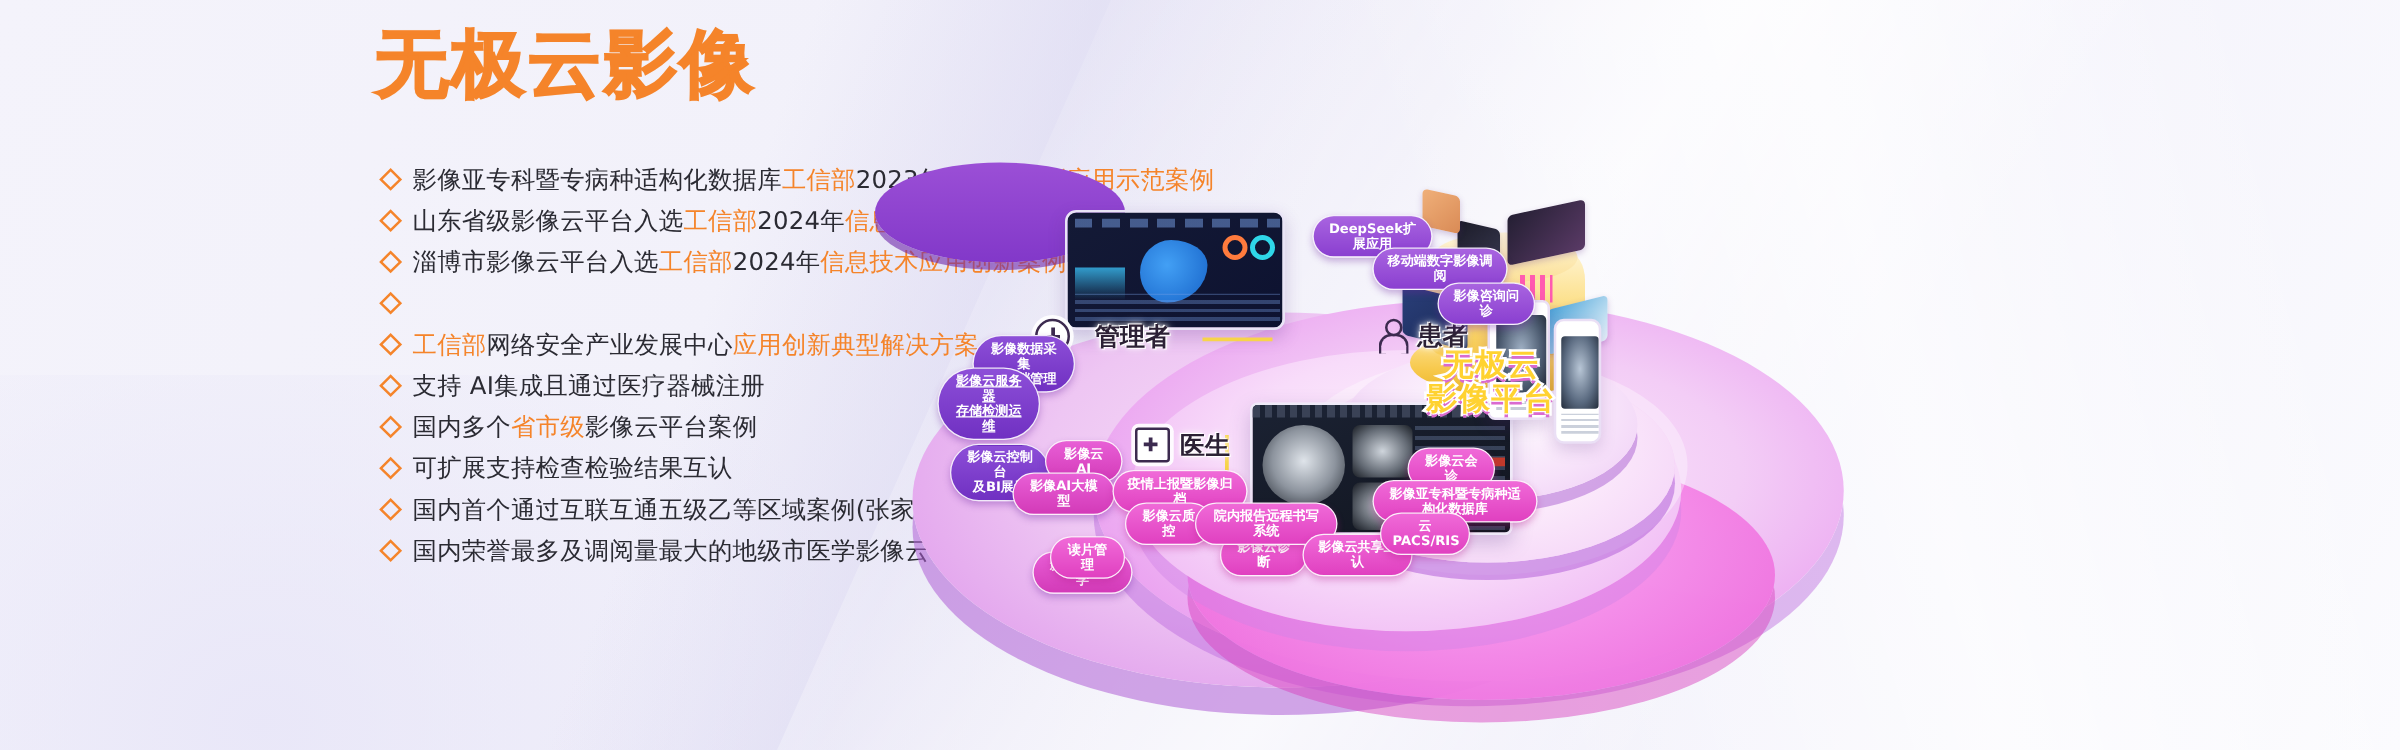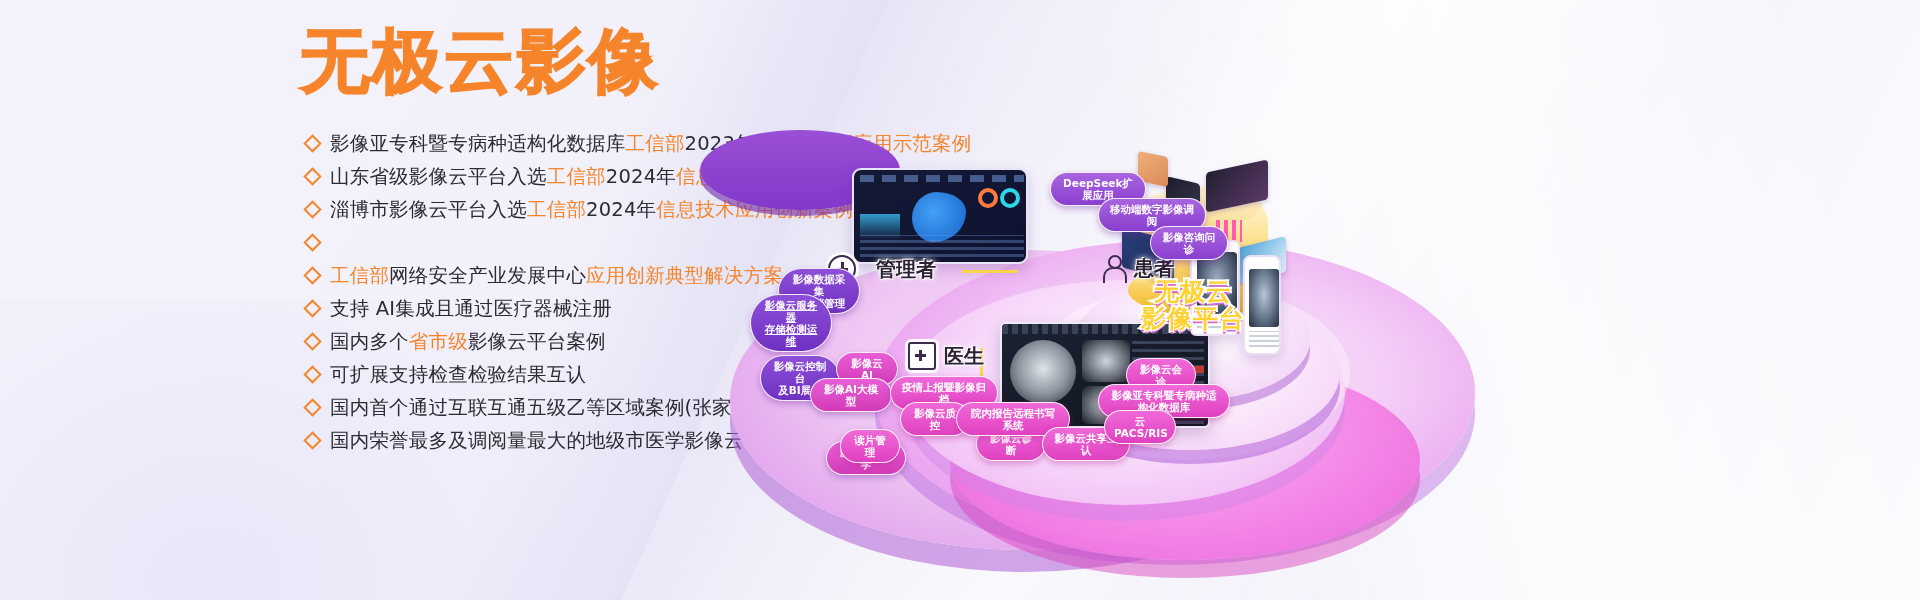--- a/index.html
+++ b/index.html
@@ -39,25 +39,25 @@
     opacity: .7;
   }
   .streak-d {
     left: 0px; top: 300px; width: 700px; height: 700px;
     background: radial-gradient(ellipse at 30% 40%, rgba(232,230,248,.9) 0%, rgba(244,243,252,0) 70%);
   }
 
   
   #title {
     position: absolute; left: 300px; top: 26px;
-    font-size: 70px; line-height: 1;
+    font-size: 59px; line-height: 1;
     font-weight: 900;
     letter-spacing: 2px;
     color: #F5842A;
-    font-family: Liberation Sans, sans-serif;
+    font-family: Liberation Mono, monospace;
     white-space: nowrap;
     -webkit-text-stroke: 1.5px #F5842A;
     text-shadow: 0 0 1px #F5842A;
   }
 
   
   #bullets {
     position: absolute; left: 306px; top: 130px;
     width: 640px;
   }

